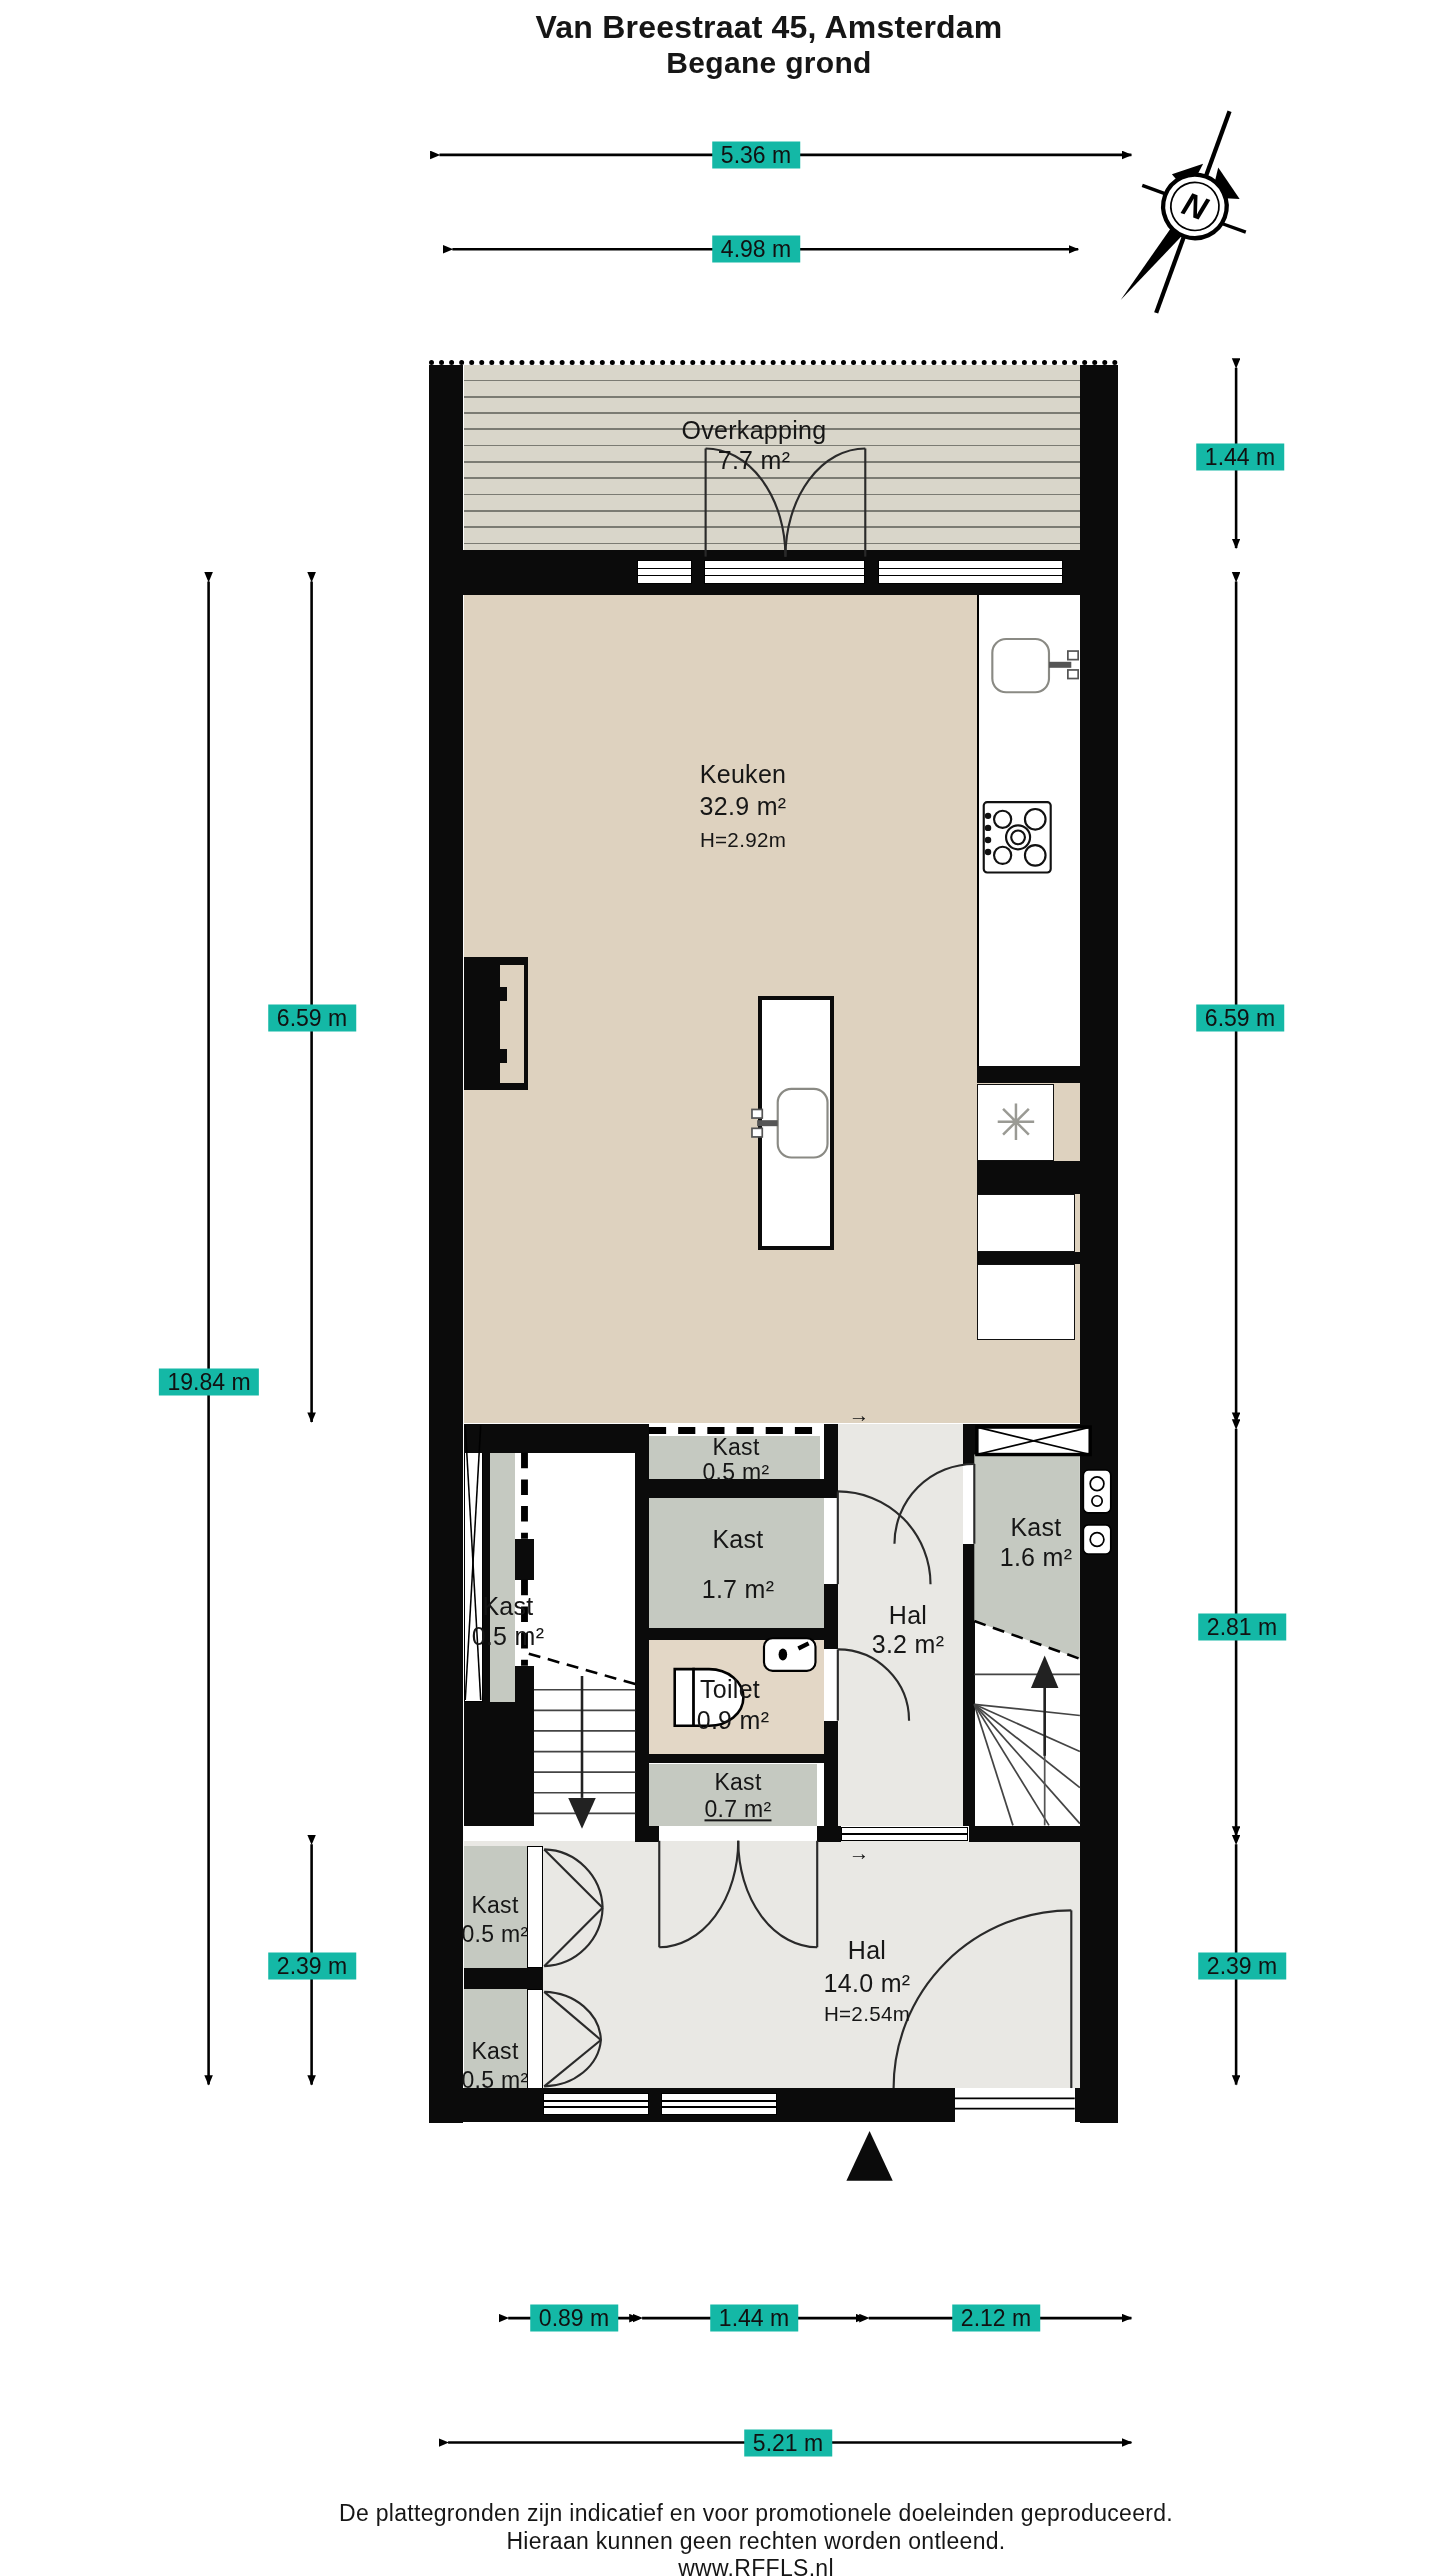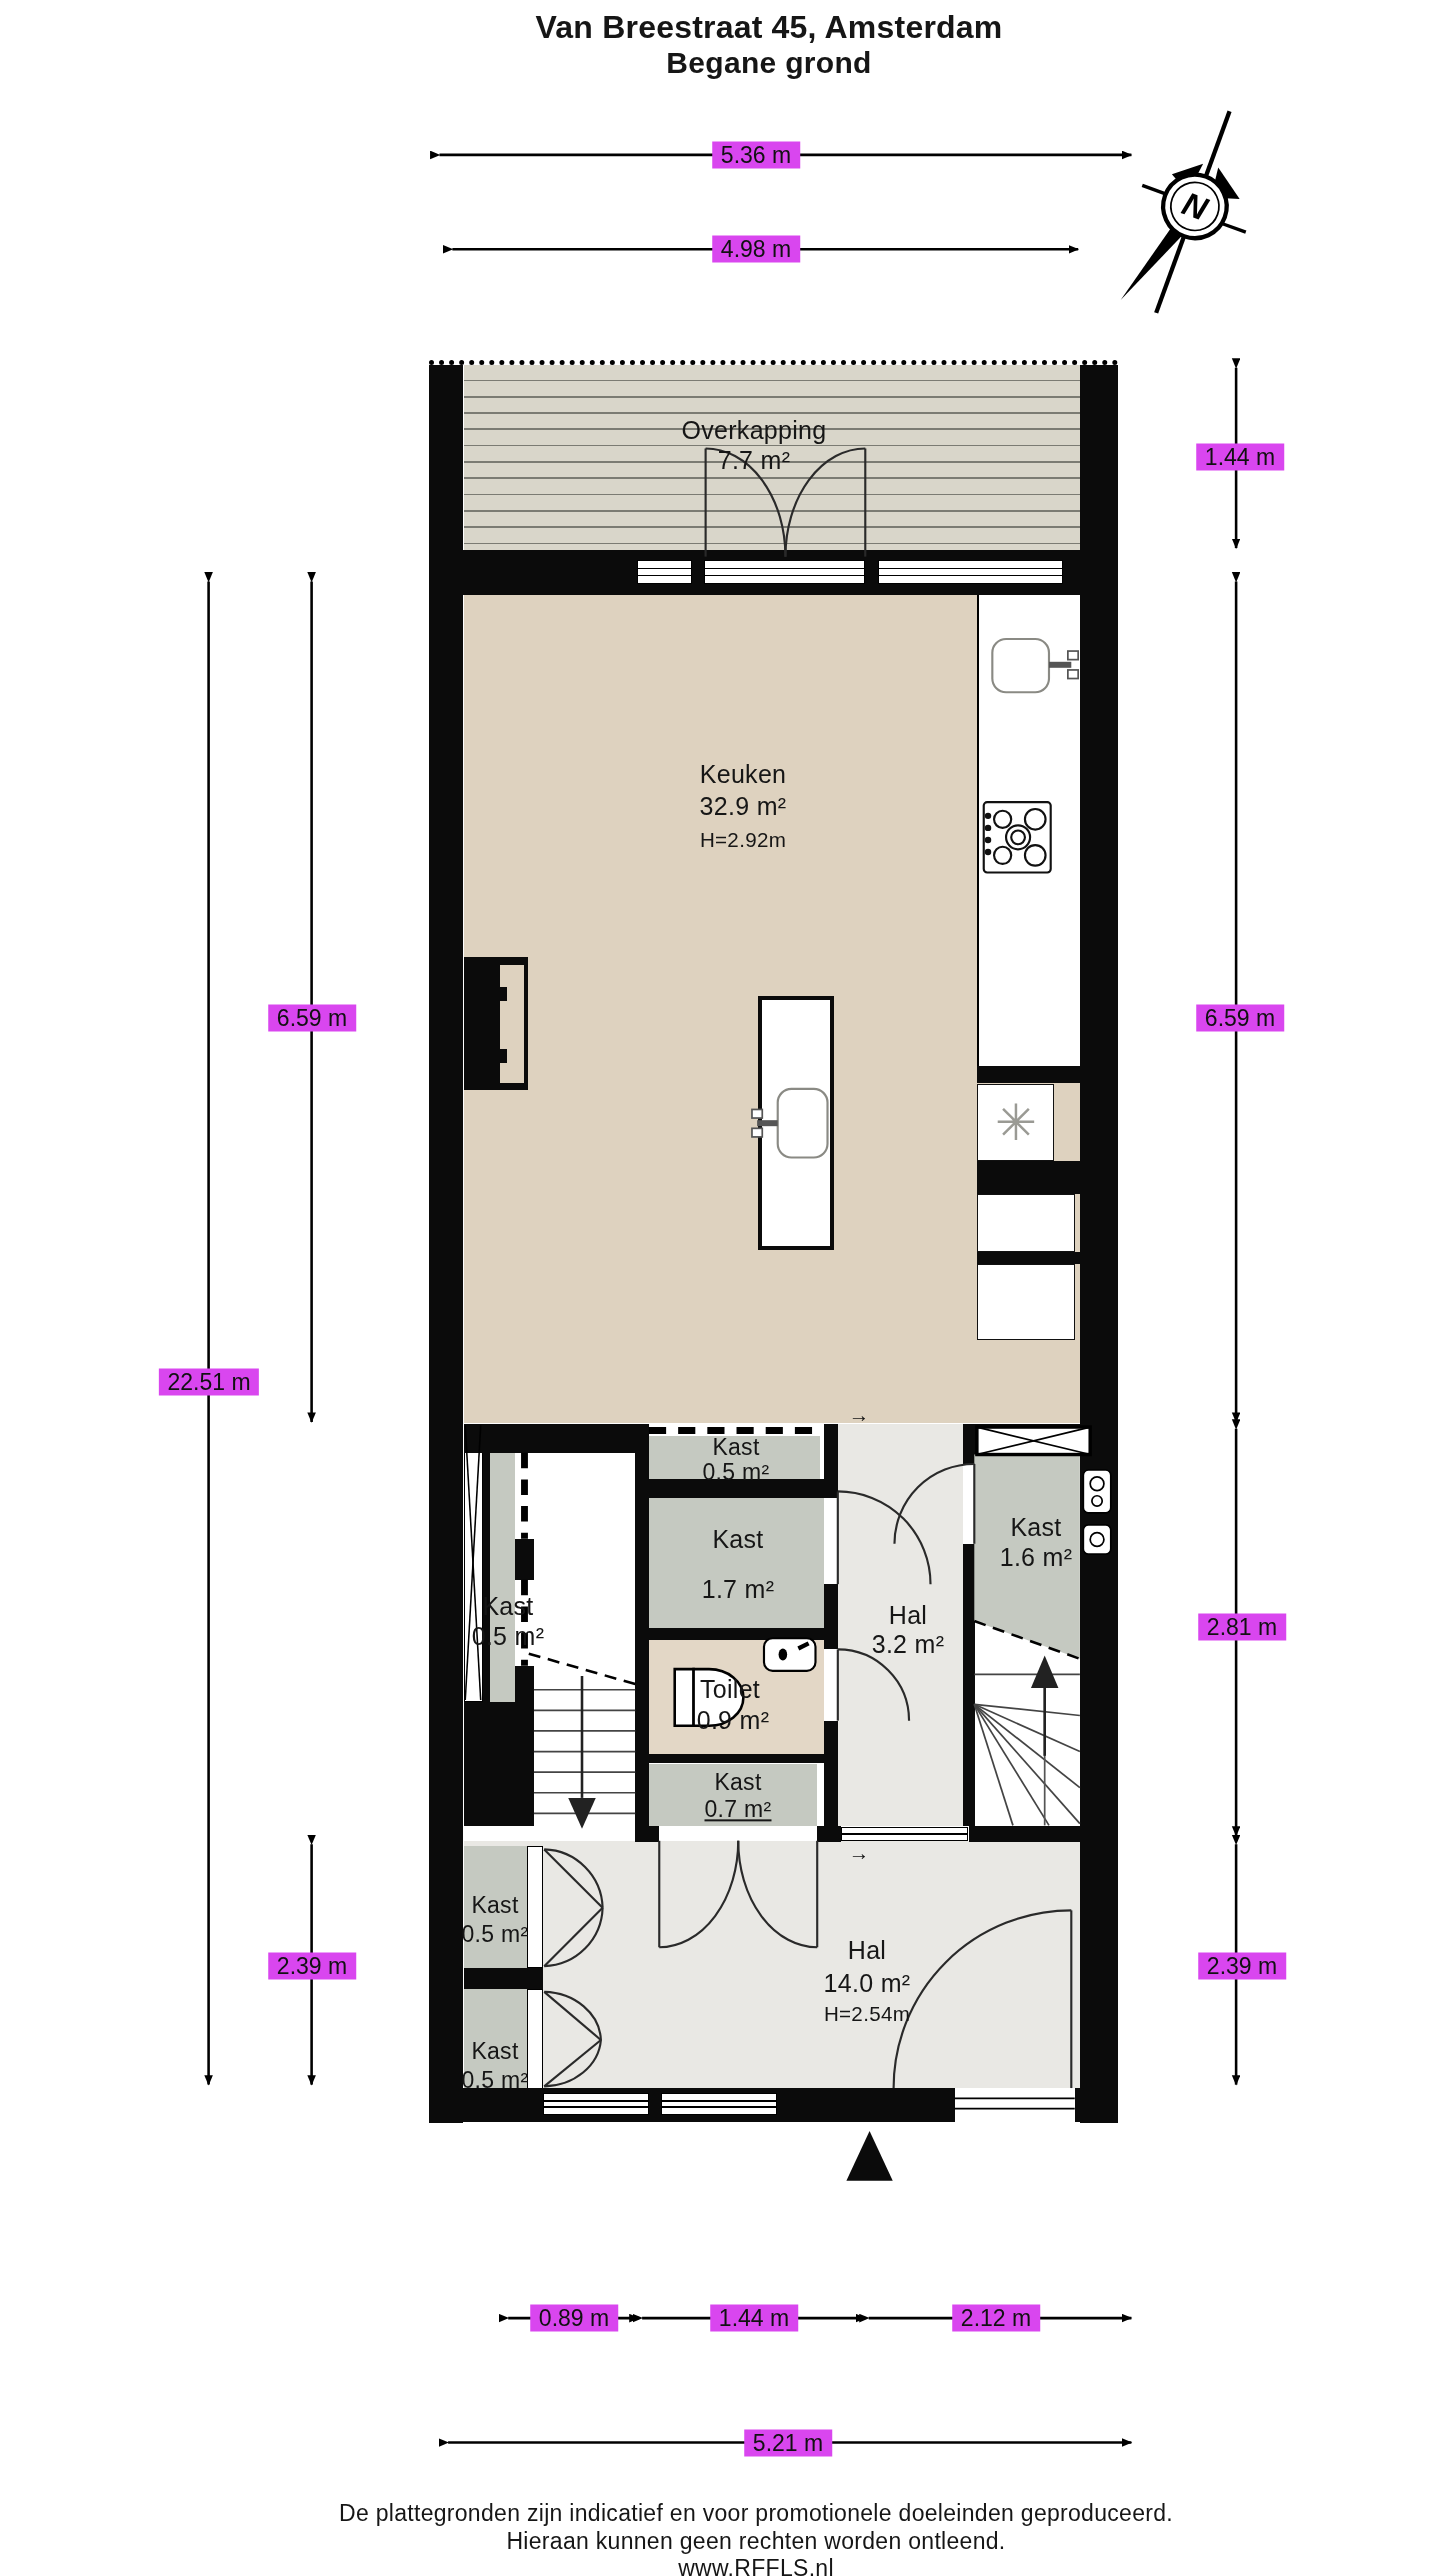--- a/index.html
+++ b/index.html
@@ -5,21 +5,21 @@
   html,body{margin:0;padding:0;background:#fff;}
   body{font-family:"Liberation Sans", sans-serif; color:#111;}
   .page{position:relative;width:1449px;height:2576px;background:#fff;overflow:hidden;}
   .wall{position:absolute;background:#0b0b0b;}
   .floor{position:absolute;}
   .lbl{position:absolute;transform:translate(-50%,-50%);font-size:25px;line-height:1.1;
        white-space:nowrap;color:#161616;text-align:left;letter-spacing:0.3px;z-index:40;}
   .lbl.small{font-size:20.6px;}
   .lbl.title1{font-size:32px;font-weight:bold;letter-spacing:0.2px;}
   .lbl.title2{font-size:30px;font-weight:bold;}
-  .dim{position:absolute;transform:translate(-50%,-50%);font-size:23px;background:#d946ef;
+  .dim{position:absolute;transform:translate(-50%,-50%);font-size:23px;background:#14b8a6;
        padding:0 8.6px;white-space:nowrap;z-index:35;color:#111;}
   .win{position:absolute;background:#fff;border:1.7px solid #000;box-sizing:border-box;z-index:22;}
   .win:before,.win:after{content:"";position:absolute;left:0;right:0;height:1.7px;background:#000;}
   .win:before{top:30%;}
   .win:after{top:62%;}
   .winthin{position:absolute;background:#fff;border:1.7px solid #000;box-sizing:border-box;z-index:22;}
   .winthin:before{content:"";position:absolute;left:0;right:0;top:45%;height:1.7px;background:#000;}
   .overkap{position:absolute;background:#d9d6ca;
      background-image:repeating-linear-gradient(180deg, rgba(0,0,0,0) 0px, rgba(0,0,0,0) 14.6px, #7b7b73 14.6px, #7b7b73 16.3px);
      z-index:5;}
@@ -326,21 +326,21 @@
   <div class="lbl small" style="left:867px;top:2014px;">H=2.54m</div>
 
   <div class="arrowchar" style="left:859px;top:1415px;">→</div>
   <div class="arrowchar" style="left:859px;top:1853px;">→</div>
 
   <div class="dim" style="left:756px;top:155px;">5.36 m</div>
   <div class="dim" style="left:756px;top:249px;">4.98 m</div>
   <div class="dim" style="left:1240px;top:457px;">1.44 m</div>
   <div class="dim" style="left:312px;top:1018px;">6.59 m</div>
   <div class="dim" style="left:1240px;top:1018px;">6.59 m</div>
-  <div class="dim" style="left:209px;top:1382px;">22.51 m</div>
+  <div class="dim" style="left:209px;top:1382px;">19.84 m</div>
   <div class="dim" style="left:1242px;top:1627px;text-align:right;">2.81 m</div>
   <div class="dim" style="left:312px;top:1966px;">2.39 m</div>
   <div class="dim" style="left:1242px;top:1966px;">2.39 m</div>
   <div class="dim" style="left:574px;top:2318px;">0.89 m</div>
   <div class="dim" style="left:754px;top:2318px;">1.44 m</div>
   <div class="dim" style="left:996px;top:2318px;">2.12 m</div>
   <div class="dim" style="left:788px;top:2443px;">5.21 m</div>
 
   <div class="lbl" style="left:756px;top:2514px;font-size:23px;">De plattegronden zijn indicatief en voor promotionele doeleinden geproduceerd.</div>
   <div class="lbl" style="left:756px;top:2542px;font-size:23px;">Hieraan kunnen geen rechten worden ontleend.</div>

